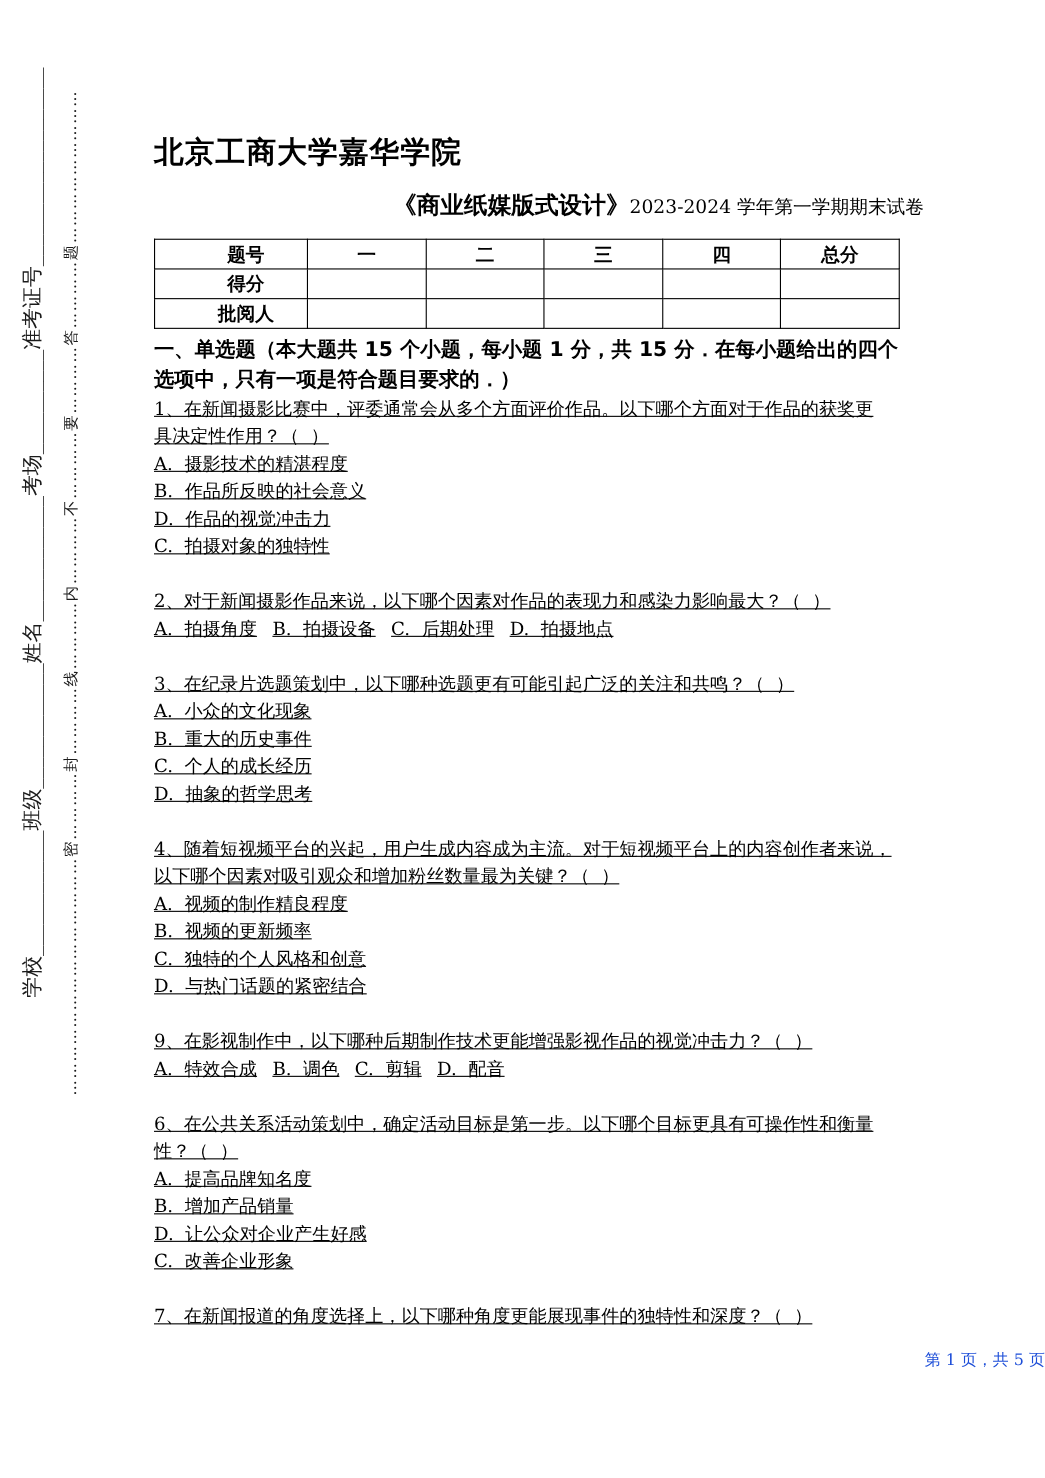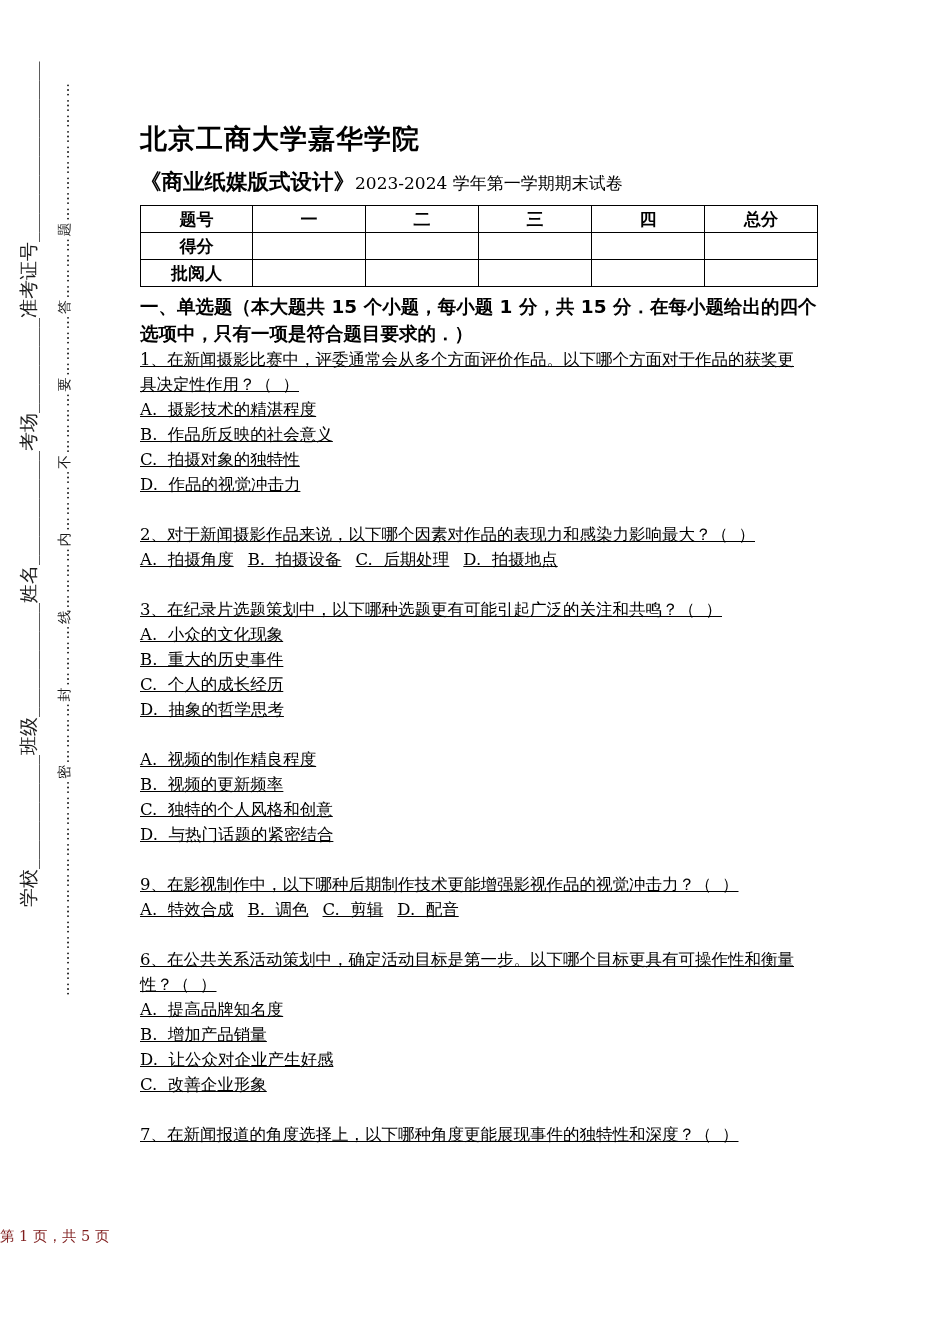--- a/index.html
+++ b/index.html
@@ -40,21 +40,21 @@
   .main { position: absolute; left: 140px; top: 124px; width: 700px; }
 
   .school {
     margin: 0;
     font-family: "DejaVu Sans", "Liberation Sans", sans-serif;
     font-weight: bold;
     font-size: 27px;
     line-height: 30px;
     letter-spacing: 1px;
   }
-  .exam-line { margin: 19px 0 0 0; text-align: left; line-height: 17px; white-space: nowrap; }
+  .exam-line { margin: 19px 0 0 0; text-align: right; line-height: 29px; white-space: nowrap; }
   .course {
     font-family: "DejaVu Sans", "Liberation Sans", sans-serif;
     font-weight: bold;
     font-size: 21.5px;
   }
   .term { font-size: 17px; }
 
   .score-table {
     border-collapse: collapse;
     table-layout: fixed;
@@ -63,21 +63,21 @@
   }
   .score-table td {
     border: 1.6px solid #000;
     height: 26px;
     padding: 0;
     text-align: center;
     vertical-align: middle;
     font-size: 17px;
     font-weight: bold;
   }
-  .score-table td.c0 { width: 111px; }
+  .score-table td.c0 { width: 111px; padding-left: 27px; }
 
   .section-heading {
     margin: 6px 0 0 0;
     font-family: "DejaVu Sans", "Liberation Sans", sans-serif;
     font-weight: bold;
     font-size: 18.5px;
     line-height: 27px;
     white-space: pre-wrap;
   }
 
@@ -102,23 +102,23 @@
     line-height: 25px;
     white-space: pre-wrap;
     margin-right: 14px;
   }
 
   .footer {
     position: absolute;
     left: 0;
     width: 100%;
     top: 1227px;
-    text-align: left;
+    text-align: right;
     font-size: 14.5px;
-    color: #7f1d1d;
+    color: #1d4ed8;
   }
 </style>
 </head>
 <body>
 
 <div class="page">
 
   <div class="v-rot fields">学校____________班级____________姓名____________考场__________准考证号___________________</div>
 
   <div class="v-rot sealline">……………………………………密…………封…………线…………内…………不…………要…………答…………题………………………</div>
@@ -163,38 +163,40 @@
     <p class="section-heading">一、单选题（本大题共 15 个小题，每小题 1 分，共 15 分．在每小题给出的四个
 选项中，只有一项是符合题目要求的．）</p>
 
     <div class="questions">
         <div class="question">
           <p class="q-stem">1、在新闻摄影比赛中，评委通常会从多个方面评价作品。以下哪个方面对于作品的获奖更
 具决定性作用？（  ）</p>
           <div class="q-options">
             <p class="q-option">A.  摄影技术的精湛程度</p>
             <p class="q-option">B.  作品所反映的社会意义</p>
+            <p class="q-option">D.  作品的视觉冲击力</p>
             <p class="q-option">C.  拍摄对象的独特性</p>
-            <p class="q-option">D.  作品的视觉冲击力</p>
           </div>
         </div>
         <div class="question">
           <p class="q-stem">2、对于新闻摄影作品来说，以下哪个因素对作品的表现力和感染力影响最大？（  ）</p>
           <div class="q-options inline"><span class="q-option">A.  拍摄角度</span><span class="q-option">B.  拍摄设备</span><span class="q-option">C.  后期处理</span><span class="q-option">D.  拍摄地点</span></div>
         </div>
         <div class="question">
           <p class="q-stem">3、在纪录片选题策划中，以下哪种选题更有可能引起广泛的关注和共鸣？（  ）</p>
           <div class="q-options">
             <p class="q-option">A.  小众的文化现象</p>
             <p class="q-option">B.  重大的历史事件</p>
             <p class="q-option">C.  个人的成长经历</p>
             <p class="q-option">D.  抽象的哲学思考</p>
           </div>
         </div>
         <div class="question">
+          <p class="q-stem">4、随着短视频平台的兴起，用户生成内容成为主流。对于短视频平台上的内容创作者来说，
+以下哪个因素对吸引观众和增加粉丝数量最为关键？（  ）</p>
           <div class="q-options">
             <p class="q-option">A.  视频的制作精良程度</p>
             <p class="q-option">B.  视频的更新频率</p>
             <p class="q-option">C.  独特的个人风格和创意</p>
             <p class="q-option">D.  与热门话题的紧密结合</p>
           </div>
         </div>
         <div class="question">
           <p class="q-stem">9、在影视制作中，以下哪种后期制作技术更能增强影视作品的视觉冲击力？（  ）</p>
           <div class="q-options inline"><span class="q-option">A.  特效合成</span><span class="q-option">B.  调色</span><span class="q-option">C.  剪辑</span><span class="q-option">D.  配音</span></div>

